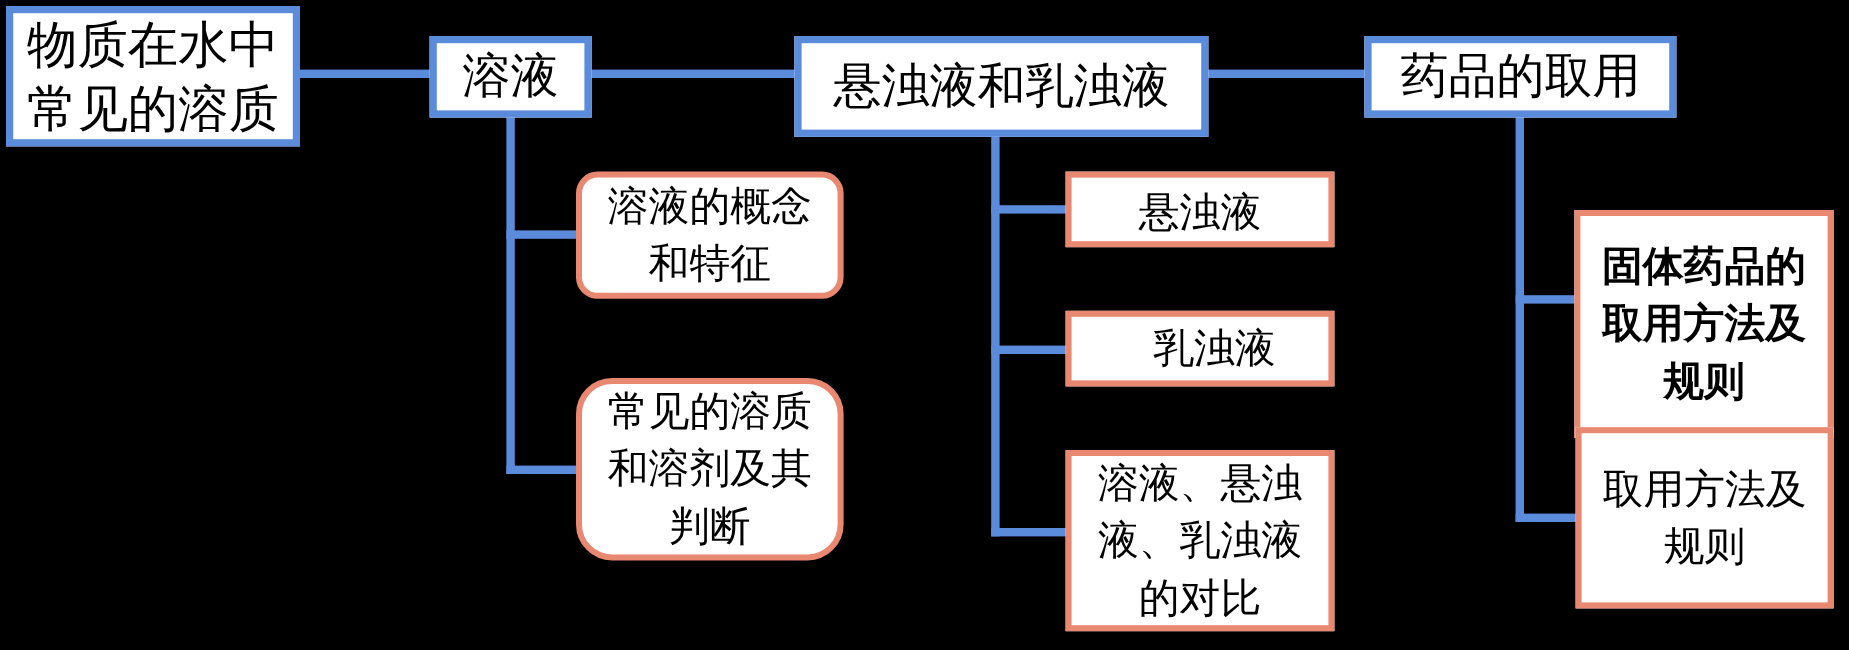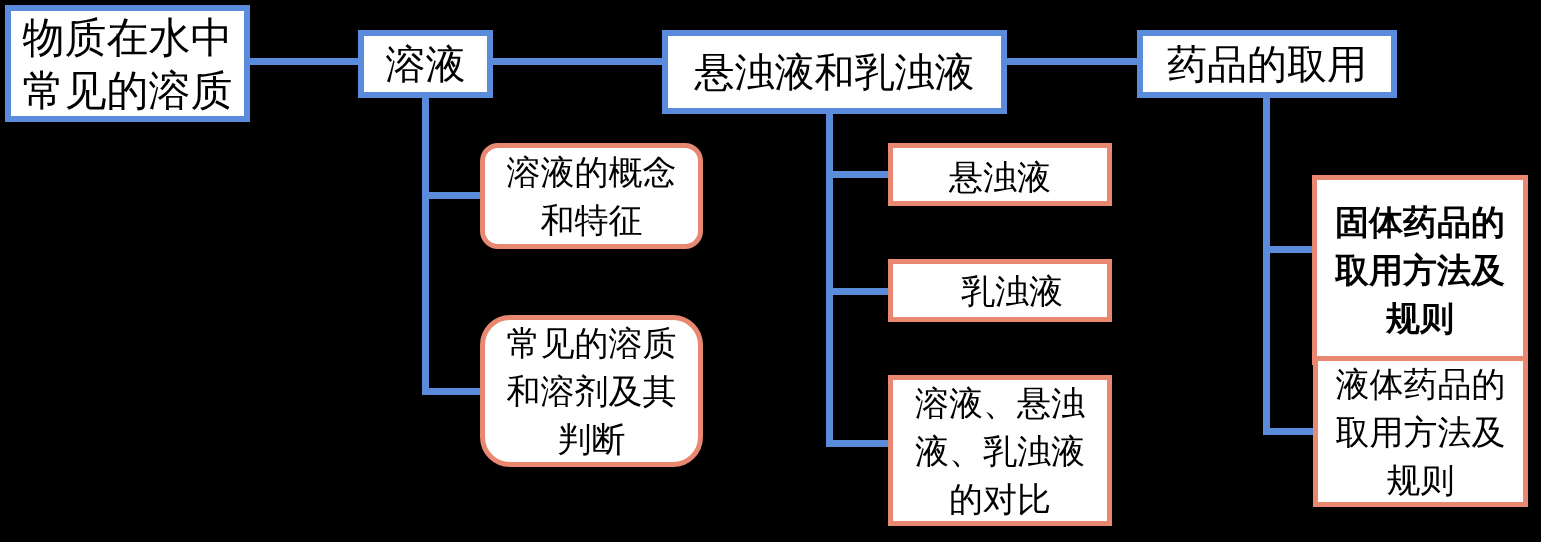--- a/index.html
+++ b/index.html
@@ -98,18 +98,17 @@
     <div>的对比</div>
   </div>
 
   <div class="node salmon sub" style="left:1312px;top:175px;width:216px;height:190px;font-weight:bold;">
     <div>固体药品的</div>
     <div>取用方法及</div>
     <div>规则</div>
   </div>
 
   <div class="node salmon sub" style="left:1313px;top:356px;width:215px;height:151px;">
-    <div>液体药品的</div>
     <div>取用方法及</div>
     <div>规则</div>
   </div>
 
 </div>
 
 </body></html>

